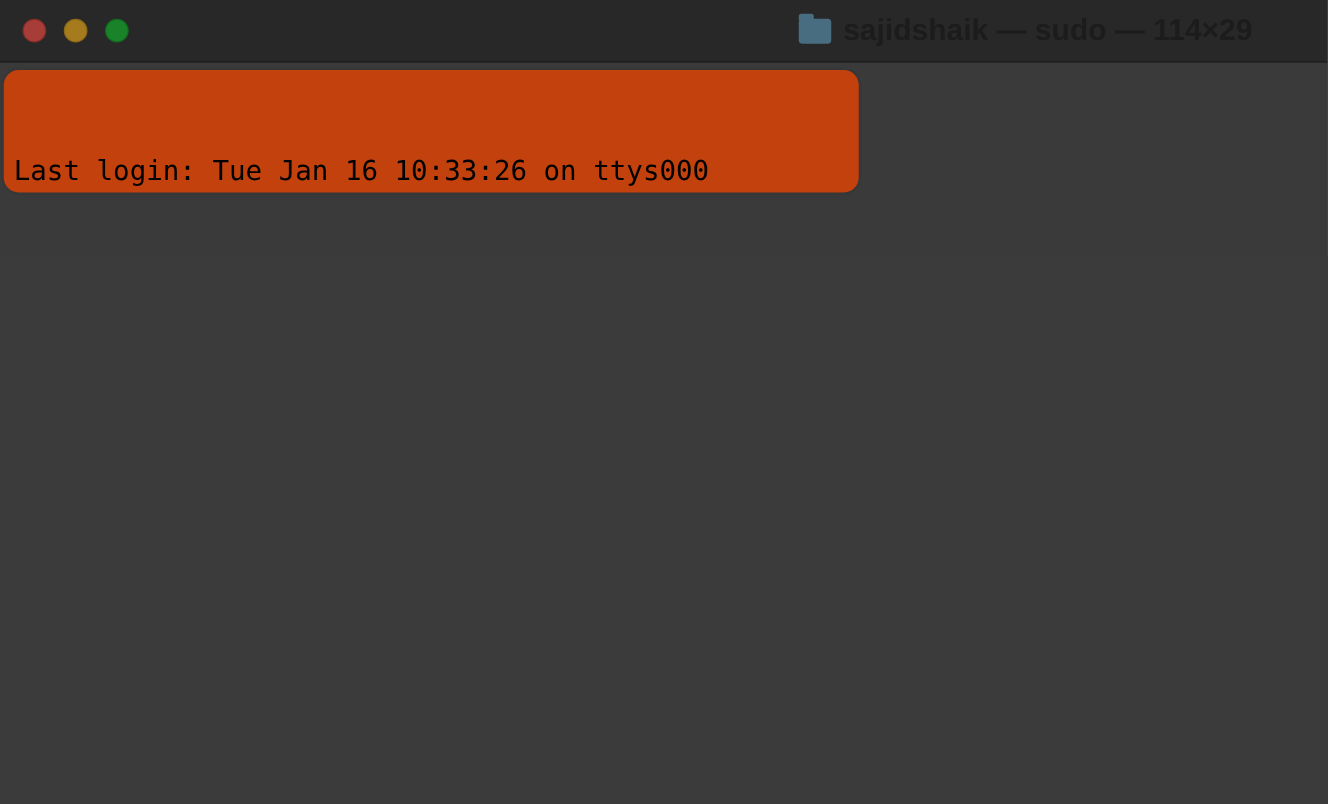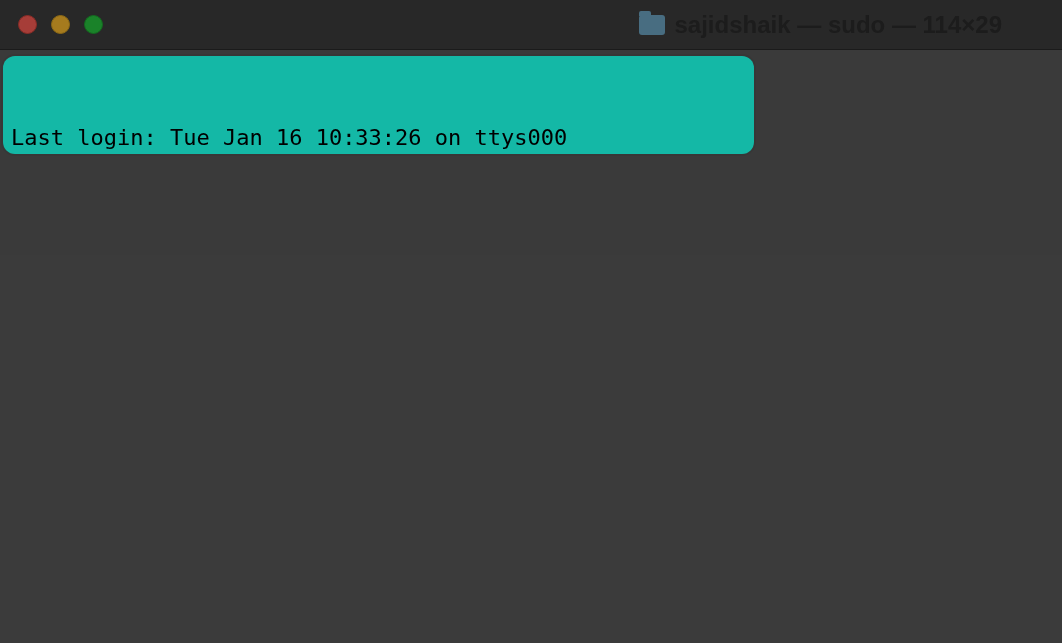--- a/index.html
+++ b/index.html
@@ -79,23 +79,23 @@
       position: absolute;
       inset: 0;
       background: rgba(0,0,0,0.35);
       pointer-events: none;
       z-index: 5;
     }
     .highlight-box {
       position: absolute;
       top: 56px;
       left: 3px;
-      width: 751px;
+      width: 684px;
       height: 98px;
-      background: #14b8a6;
+      background: #c2410c;
       border-radius: 12px;
       z-index: 10;
       padding: 6px 8px 6px 8px;
       font-size: 22px;
       line-height: 1.38;
       color: #000;
       white-space: pre;
       box-shadow: 0 0 0 2px rgba(0,0,0,0.05);
       overflow: hidden;
     }

